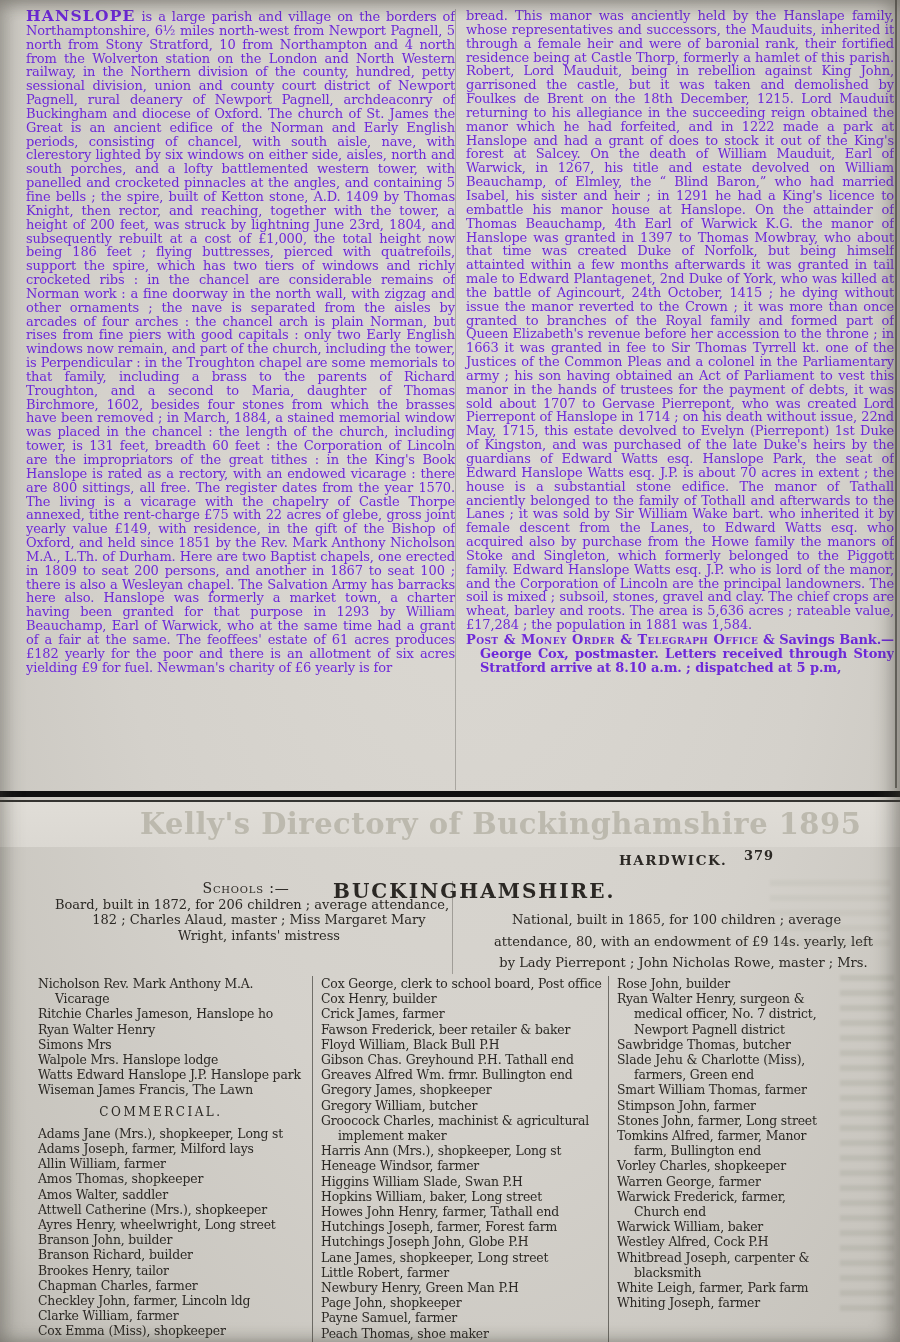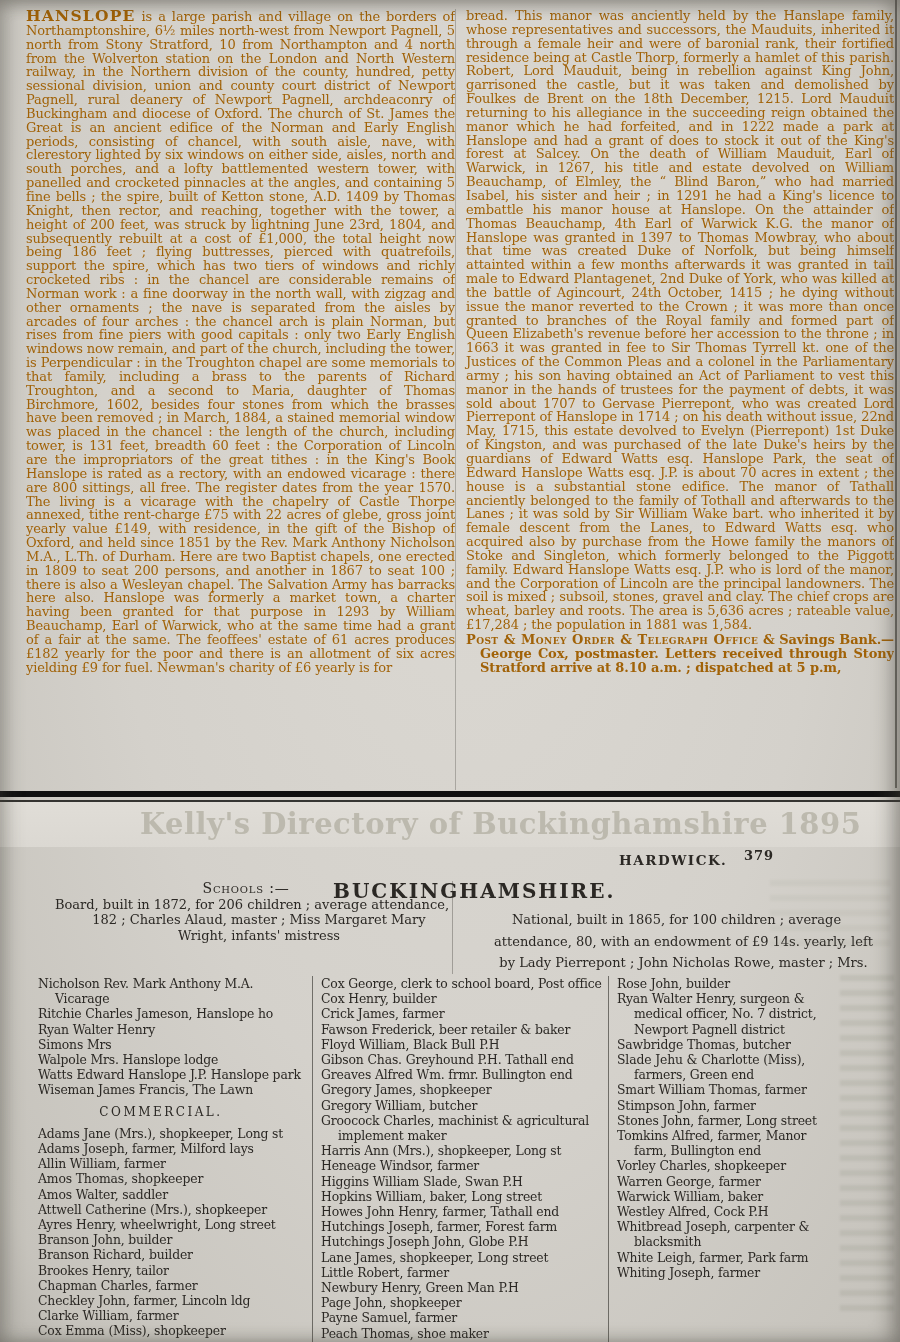--- a/index.html
+++ b/index.html
@@ -22,21 +22,21 @@
     padding: 9px 6px 0 26px;
     display: flex;
     overflow: hidden;
   }
   .article-col {
     width: 431px;
     text-align: justify;
     font-size: 13px;
     line-height: 13.85px;
     letter-spacing: -0.12px;
-    color: #a16207;
+    color: #6d28d9;
     overflow: hidden;
   }
   .article-col.right {
     border-left: 1px solid rgba(60,58,52,.30);
     padding-left: 10px;
     width: 441px;
   }
   #article .lead-word {
     font-weight: bold;
     font-size: 15.5px;
@@ -223,20 +223,21 @@
         <div class="dir-entry">Rose John, builder</div>
         <div class="dir-entry">Ryan Walter Henry, surgeon &amp; medical officer, No. 7 district, Newport Pagnell district</div>
         <div class="dir-entry">Sawbridge Thomas, butcher</div>
         <div class="dir-entry">Slade Jehu &amp; Charlotte (Miss), farmers, Green end</div>
         <div class="dir-entry">Smart William Thomas, farmer</div>
         <div class="dir-entry">Stimpson John, farmer</div>
         <div class="dir-entry">Stones John, farmer, Long street</div>
         <div class="dir-entry">Tomkins Alfred, farmer, Manor farm, Bullington end</div>
         <div class="dir-entry">Vorley Charles, shopkeeper</div>
         <div class="dir-entry">Warren George, farmer</div>
+        <div class="dir-entry">Warwick Frederick, farmer, Church end</div>
         <div class="dir-entry">Warwick William, baker</div>
         <div class="dir-entry">Westley Alfred, Cock P.H</div>
         <div class="dir-entry">Whitbread Joseph, carpenter &amp; blacksmith</div>
         <div class="dir-entry">White Leigh, farmer, Park farm</div>
         <div class="dir-entry">Whiting Joseph, farmer</div>
       </div>
   </div>
 </div>
 
 <div id="bleed-right" class="bleed"></div>

